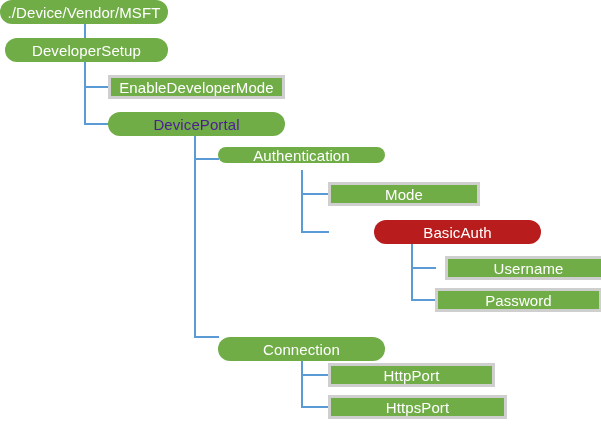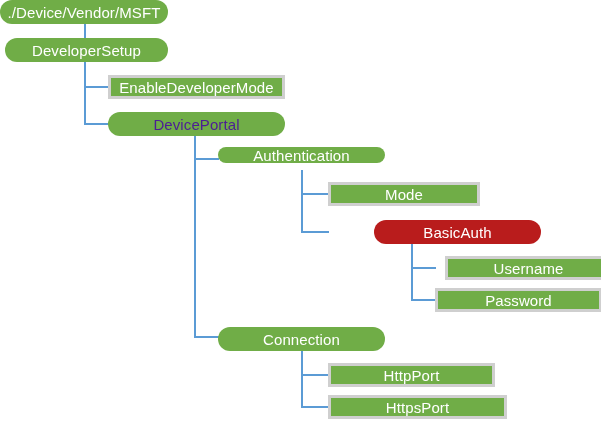--- a/index.html
+++ b/index.html
@@ -93,21 +93,21 @@
       </div>
       <div class="node branch" style="left: 328px; top: 220px; width: 167px; height: 24px; background: #b91c1c; color: rgb(255, 255, 255); margin-left: 46px;">
         <span class="label">BasicAuth</span>
       </div>
       <div class="node leaf" style="left: 435px; top: 256px; width: 167px; height: 24px; background: rgb(112, 173, 71); color: rgb(255, 255, 255); border-color: rgb(207, 207, 207); margin-left: 10px;">
         <span class="label">Username</span>
       </div>
       <div class="node leaf" style="left: 435px; top: 288px; width: 167px; height: 24px; background: rgb(112, 173, 71); color: rgb(255, 255, 255); border-color: rgb(207, 207, 207);">
         <span class="label">Password</span>
       </div>
-      <div class="node branch" style="left: 218px; top: 327px; width: 167px; height: 24px; background: rgb(112, 173, 71); color: rgb(255, 255, 255);">
+      <div class="node branch" style="left: 218px; top: 337px; width: 167px; height: 24px; background: rgb(112, 173, 71); color: rgb(255, 255, 255);">
         <span class="label">Connection</span>
       </div>
       <div class="node leaf" style="left: 328px; top: 363px; width: 167px; height: 24px; background: rgb(112, 173, 71); color: rgb(255, 255, 255); border-color: rgb(207, 207, 207);">
         <span class="label">HttpPort</span>
       </div>
       <div class="node leaf" style="left: 328px; top: 395px; width: 179px; height: 24px; background: rgb(112, 173, 71); color: rgb(255, 255, 255); border-color: rgb(207, 207, 207);">
         <span class="label">HttpsPort</span>
       </div>
     </div>
 </div>

